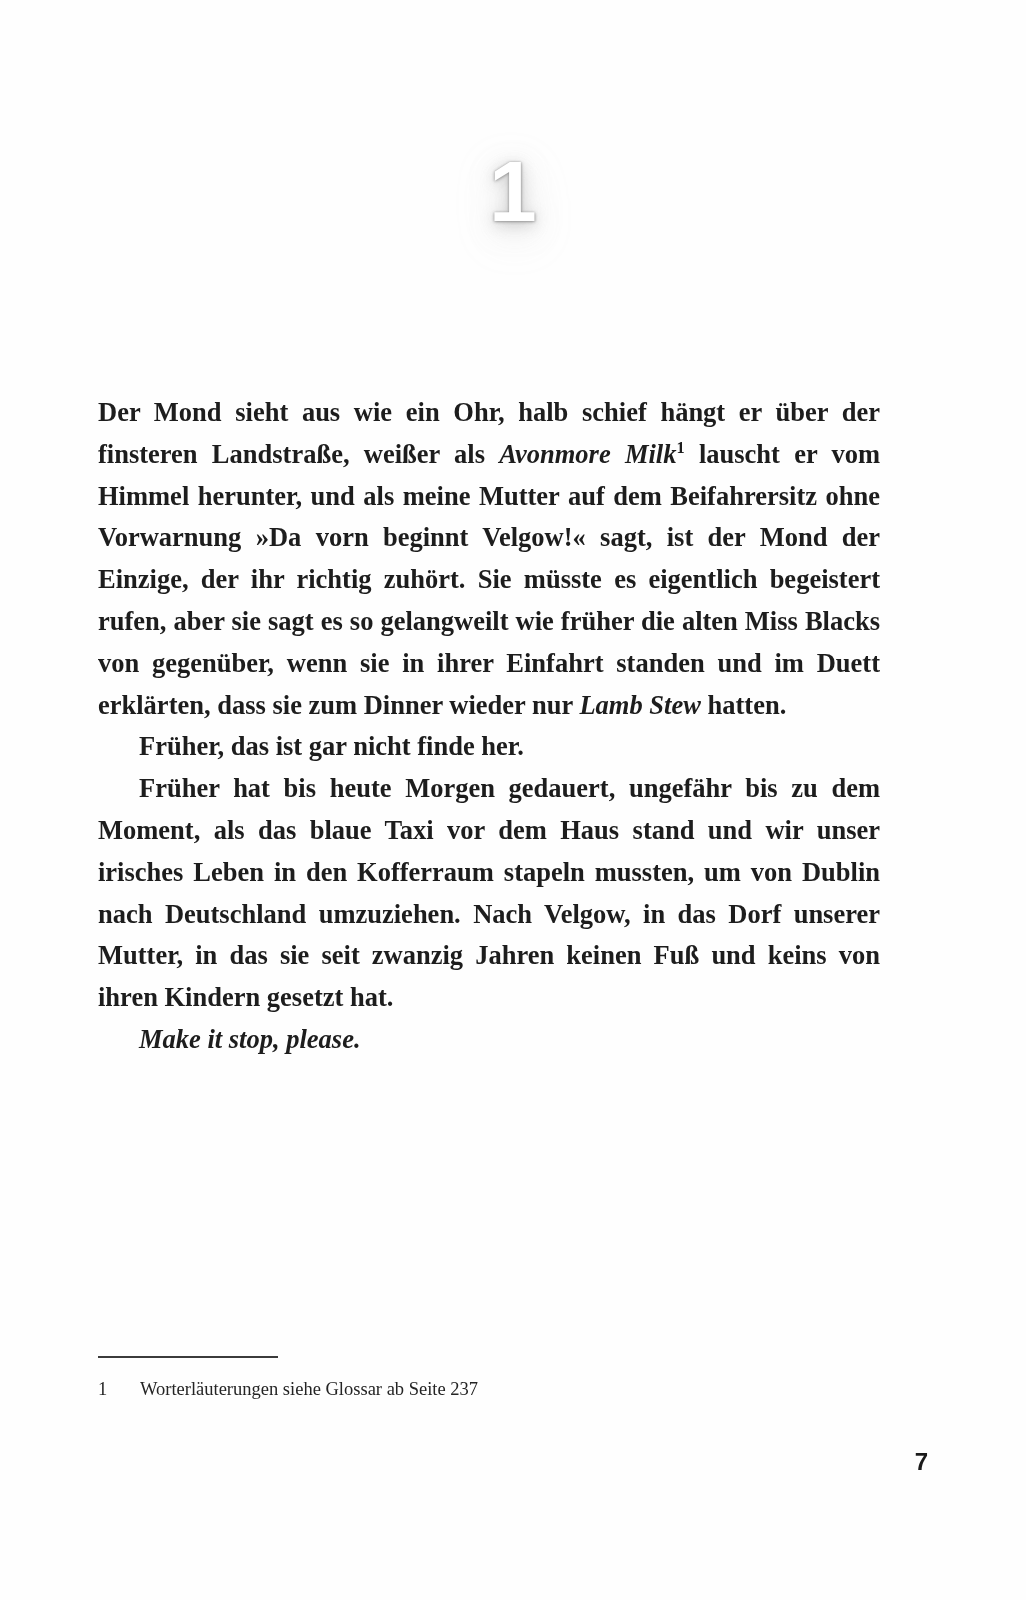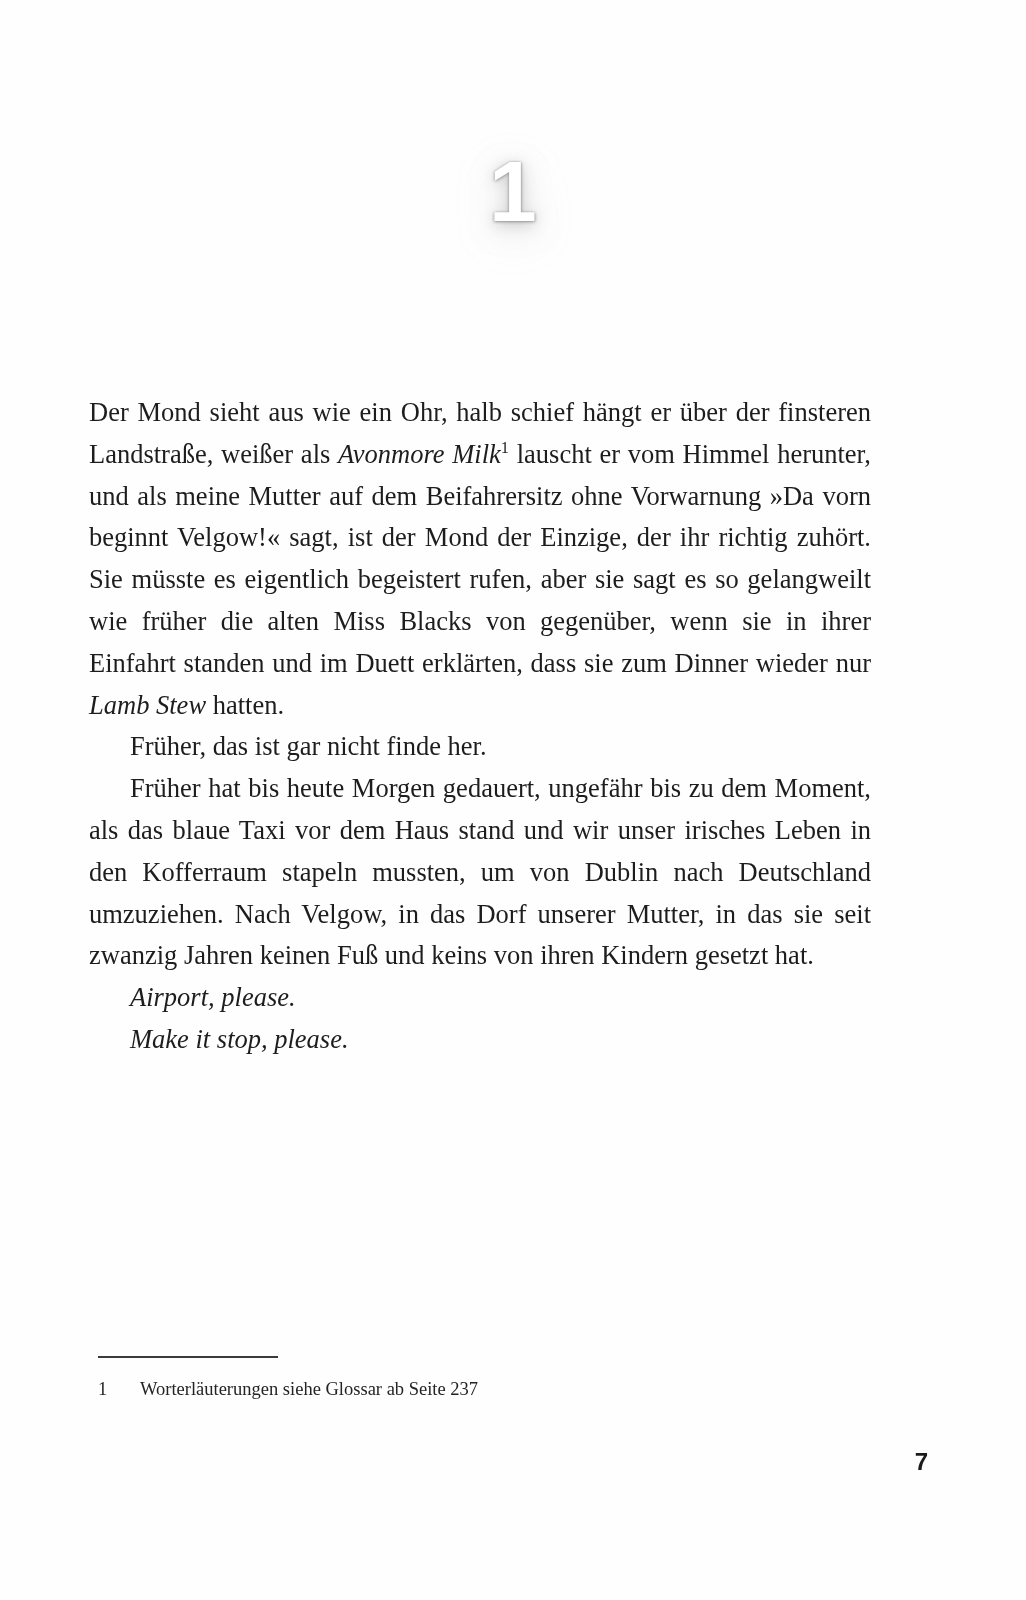--- a/index.html
+++ b/index.html
@@ -45,30 +45,31 @@
        0px 3px 14px rgba(160,160,160,0.45),
        0px 6px 28px rgba(175,175,175,0.35),
        0px 10px 46px rgba(190,190,190,0.28);
     letter-spacing: 0;
     user-select: none;
   }
 
   
   .text-block {
     position: absolute;
-    left: 89px;
+    left: 98px;
     top: 392px;
     width: 782px;
     font-size: 26.5px;
     line-height: 41.8px;
     text-align: justify;
     text-justify: inter-word;
     color: #1d1d1d;
     -webkit-hyphens: manual;
     hyphens: manual;
+    font-weight: bold;
   }
 
   .text-block p {
     margin: 0;
     text-indent: 0;
   }
   .text-block p.indent {
     text-indent: 41px;
   }
   .text-block p.italic-line {
@@ -137,21 +138,20 @@
 <div class="page">
 
   <div class="chapter-number-wrap">
     <span class="chapter-number">1</span>
   </div>
 
   <div class="text-block" id="body-text">
       <p><span>Der Mond sieht aus wie ein Ohr, halb schief hängt er über der finsteren Landstraße, weißer als </span><em>Avonmore Milk</em><sup class="fn-ref">1</sup><span> lauscht er vom Himmel herunter, und als meine Mutter auf dem Beifahrersitz ohne Vorwarnung »Da vorn beginnt Velgow!« sagt, ist der Mond der Einzige, der ihr richtig zuhört. Sie müsste es eigentlich begeistert rufen, aber sie sagt es so gelangweilt wie früher die alten Miss Blacks von gegenüber, wenn sie in ihrer Einfahrt standen und im Duett erklärten, dass sie zum Dinner wieder nur </span><em>Lamb Stew</em><span> hatten.</span></p>
       <p class="indent"><span>Früher, das ist gar nicht finde her.</span></p>
       <p class="indent"><span>Früher hat bis heute Morgen gedauert, ungefähr bis zu dem Moment, als das blaue Taxi vor dem Haus stand und wir unser irisches Leben in den Kofferraum stapeln mussten, um von Dublin nach Deutschland umzuziehen. Nach Velgow, in das Dorf unserer Mutter, in das sie seit zwanzig Jahren keinen Fuß und keins von ihren Kindern gesetzt hat.</span></p>
-      <p class="italic-line"><span>Airport, please.</span></p>
       <p class="italic-line"><span>Make it stop, please.</span></p>
     </div>
 
   <div class="footnote-area">
     <div class="footnote-rule"></div>
     <div class="footnote">
       <span class="footnote-marker">1</span>
       <span class="footnote-text">Worterläuterungen siehe Glossar ab Seite 237</span>
     </div>
   </div>

